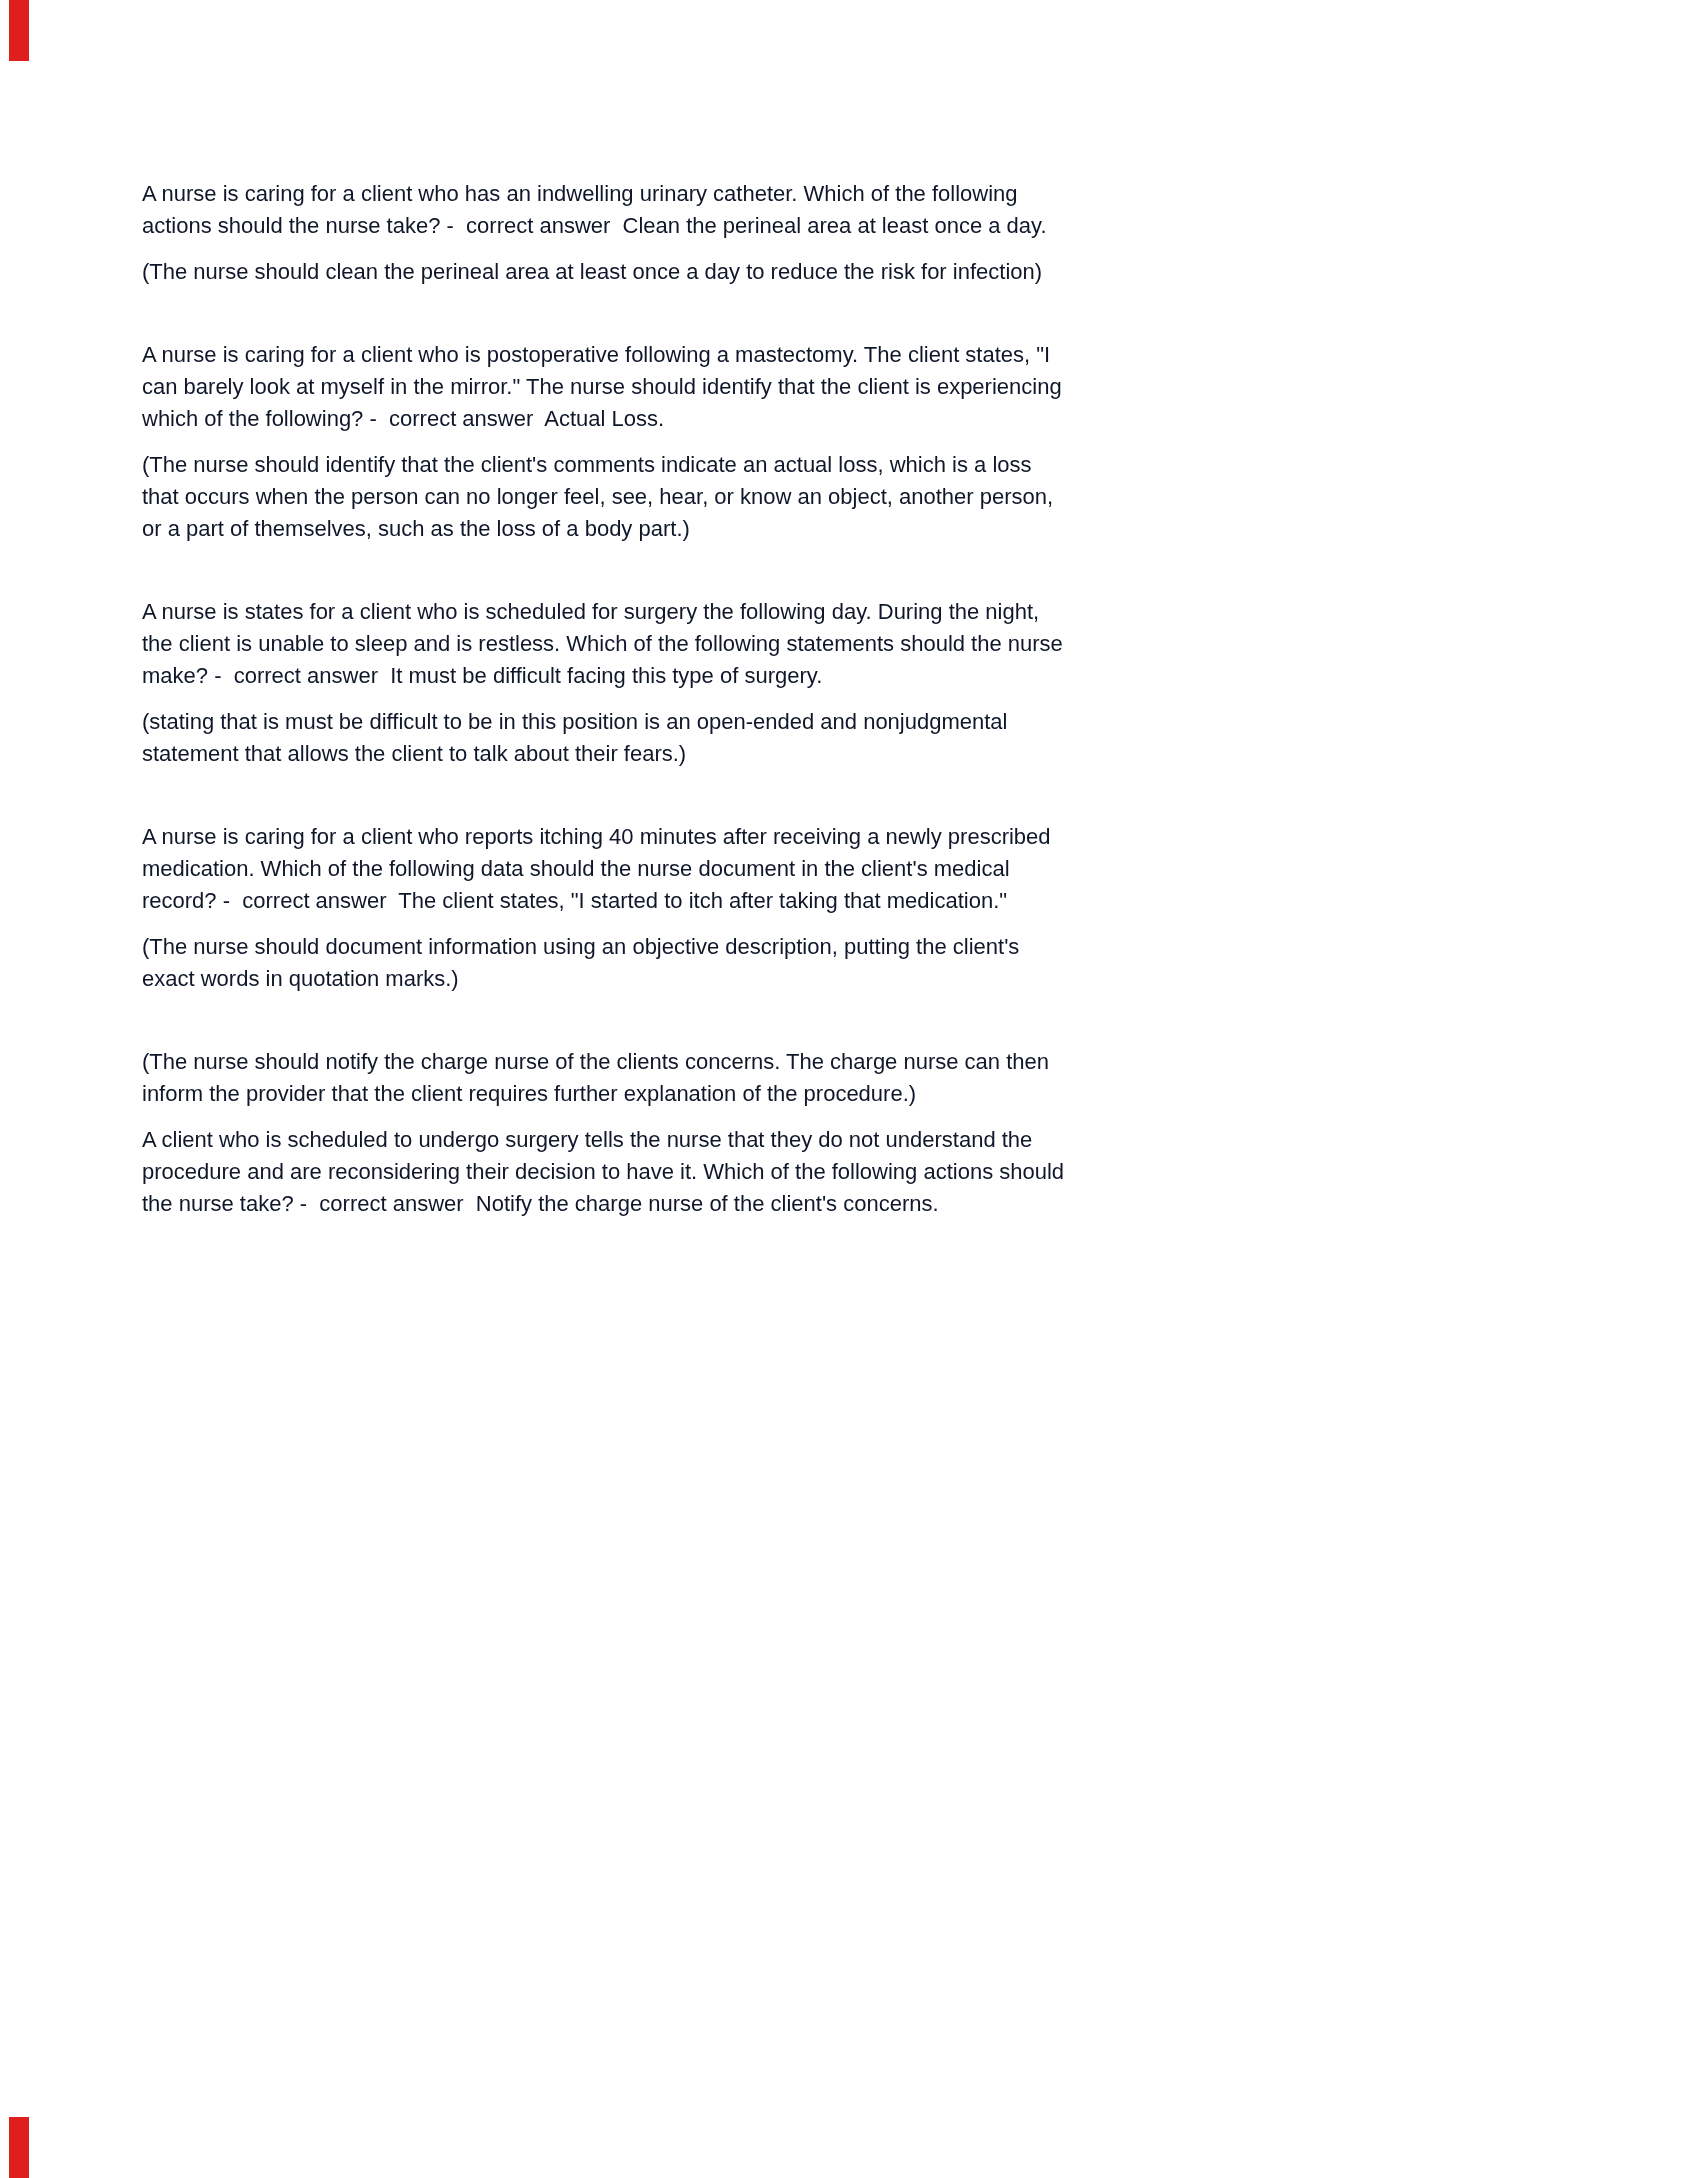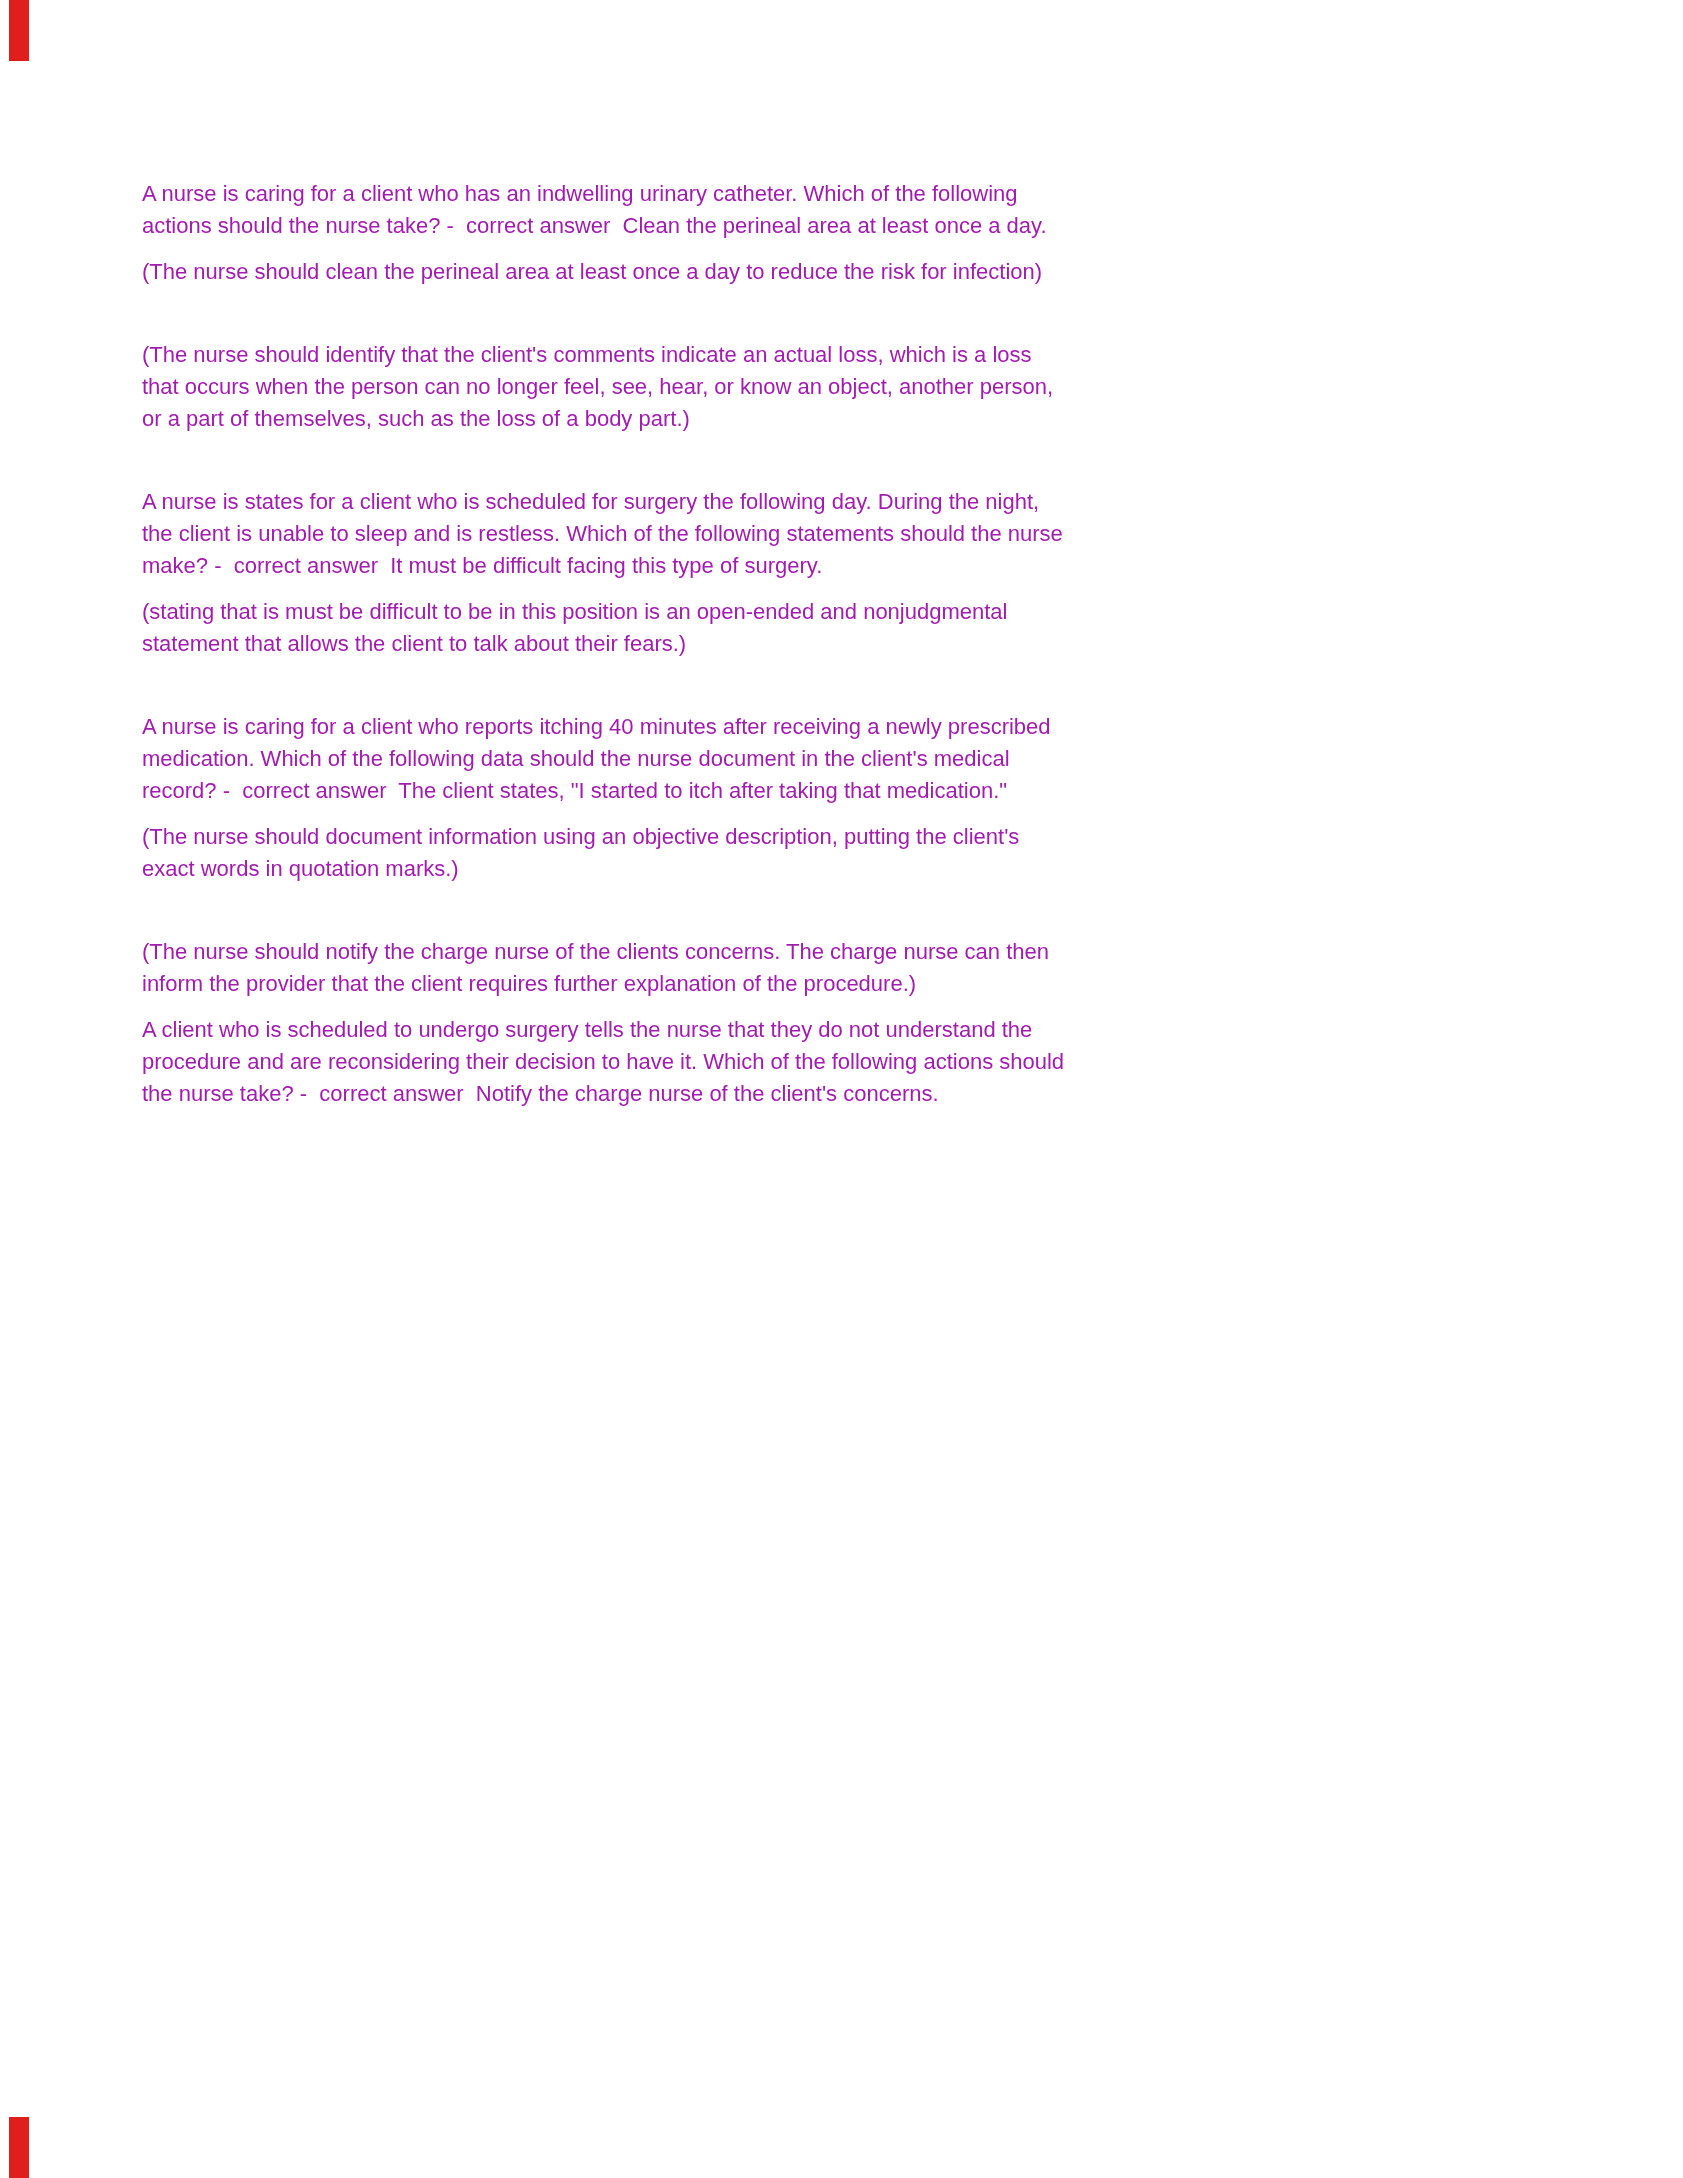--- a/index.html
+++ b/index.html
@@ -6,21 +6,21 @@
     margin: 0;
     padding: 0;
     background: #ffffff;
   }
   .page {
     position: relative;
     width: 1683px;
     height: 2178px;
     background: #ffffff;
     font-family: "Liberation Sans", sans-serif;
-    color: #a21caf;
+    color: #0f172a;
     overflow: hidden;
   }
   .corner-mark {
     position: absolute;
     left: 9px;
     width: 20px;
     height: 61px;
     background: #e01e1e;
   }
   .corner-mark.top { top: 0; }
@@ -51,20 +51,21 @@
   <div class="corner-mark bottom"></div>
 
   <div class="content">
 
     <div class="qa-block">
       <p>A nurse is caring for a client who has an indwelling urinary catheter. Which of the following actions should the nurse take? -  correct answer  Clean the perineal area at least once a day.</p>
       <p>(The nurse should clean the perineal area at least once a day to reduce the risk for infection)</p>
     </div>
 
     <div class="qa-block">
+      <p>A nurse is caring for a client who is postoperative following a mastectomy. The client states, "I can barely look at myself in the mirror." The nurse should identify that the client is experiencing which of the following? -  correct answer  Actual Loss.</p>
       <p>(The nurse should identify that the client's comments indicate an actual loss, which is a loss that occurs when the person can no longer feel, see, hear, or know an object, another person, or a part of themselves, such as the loss of a body part.)</p>
     </div>
 
 
     <div class="qa-block">
       <p>A nurse is states for a client who is scheduled for surgery the following day. During the night, the client is unable to sleep and is restless. Which of the following statements should the nurse make? -  correct answer  It must be difficult facing this type of surgery.</p>
       <p>(stating that is must be difficult to be in this position is an open-ended and nonjudgmental statement that allows the client to talk about their fears.)</p>
     </div>
 
     <div class="qa-block">

